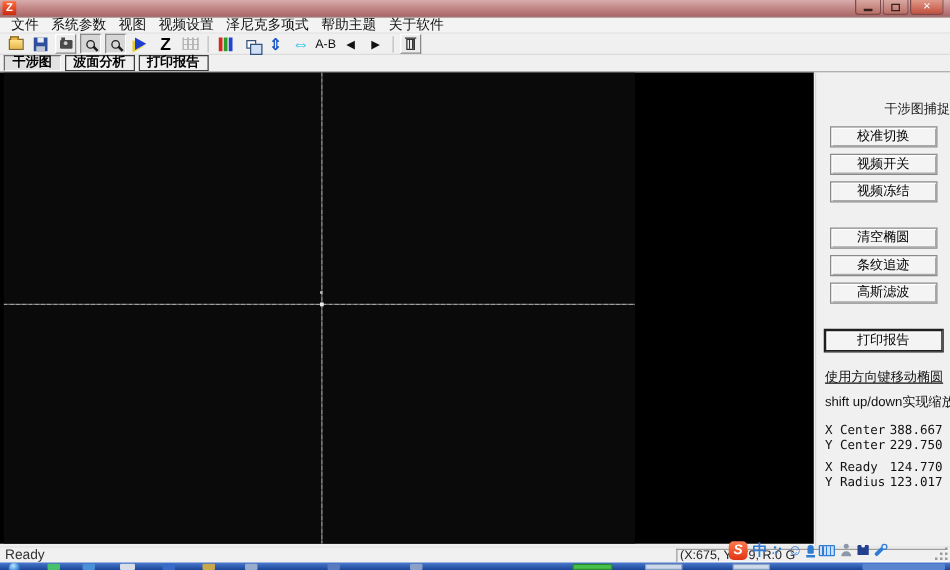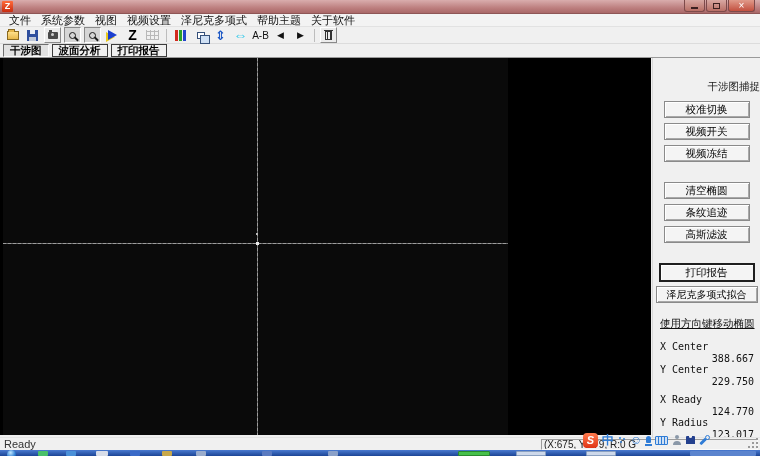--- a/index.html
+++ b/index.html
@@ -78,21 +78,21 @@
   .panel-heading { font-size:10.5px; color:#1a1a1a; text-align:right; margin:22px 0 7px; }
   .pbtn { display:block; width:86px; height:17px; margin:0 auto 5px; font-size:10.5px; line-height:15px; text-align:center;
     color:#000; background:#f4f4f4; border:1px solid #8a8a8a;
     box-shadow:inset 1px 1px 0 #ffffff, inset -1px -1px 0 #a8a8a8; font-family:inherit; }
   .gap15 { height:15px; } .gap16 { height:16px; }
   .pbtn.default { width:94px; border:1px solid #1f1f1f; box-shadow:0 0 0 1px #1f1f1f, inset 1px 1px 0 #ffffff; }
   .pbtn.wide { width:102px; font-size:10px; }
   .panel-hint { font-size:10.5px; color:#111; margin:0 0 6px 7px; white-space:nowrap; }
   .hint-top { margin-top:14px;text-decoration:underline; }
   .readouts { margin:10px 0 0 7px; font-family:"DejaVu Sans Mono","Liberation Mono",monospace; font-size:10px; color:#111; }
-  .ro-row { display:flex; width:94px; line-height:11.5px;flex-direction:column; }
+  .ro-row { display:flex; width:94px; line-height:11.5px; }
   .ro-row .lab { width:52px; }
   .ro-row .val { flex:1; text-align:right; }
   .ro-gap { height:7px; }
 
   
   .statusbar { position:absolute; left:0; top:437px; width:760px; height:13px; background:#f0f0f0; border-top:1px solid #e4e4e4; }
   .status-text { position:absolute; left:4px; top:1px; font-size:11px; line-height:11px; color:#333; }
   .coords-box { position:absolute; left:541px; top:1px; width:217px; height:11px; border:1px solid;
     border-color:#9c9c9c #fafafa #fafafa #9c9c9c; font-size:10px; line-height:9px; color:#222; padding-left:2px; overflow:hidden; white-space:nowrap; }
   .grip { position:absolute; right:1px; bottom:1px; width:10px; height:10px; }
@@ -231,22 +231,22 @@
       <div class="panel-heading">干涉图捕捉</div>
       <button class="pbtn">校准切换</button>
       <button class="pbtn">视频开关</button>
       <button class="pbtn">视频冻结</button>
       <div class="gap15"></div>
       <button class="pbtn">清空椭圆</button>
       <button class="pbtn">条纹追迹</button>
       <button class="pbtn">高斯滤波</button>
       <div class="gap16"></div>
       <button class="pbtn default">打印报告</button>
-      <button class="pbtn wide">泽尼克多项式拟合</button>
       <div class="panel-hint hint-top">使用方向键移动椭圆</div>
+      <div class="panel-hint">shift up/down实现缩放</div>
       <div class="readouts">
         <div class="ro-row">
           <span class="lab">X Center</span>
           <span class="val">388.667</span>
         </div>
         <div class="ro-row">
           <span class="lab">Y Center</span>
           <span class="val">229.750</span>
         </div>
         <div class="ro-gap"></div>

